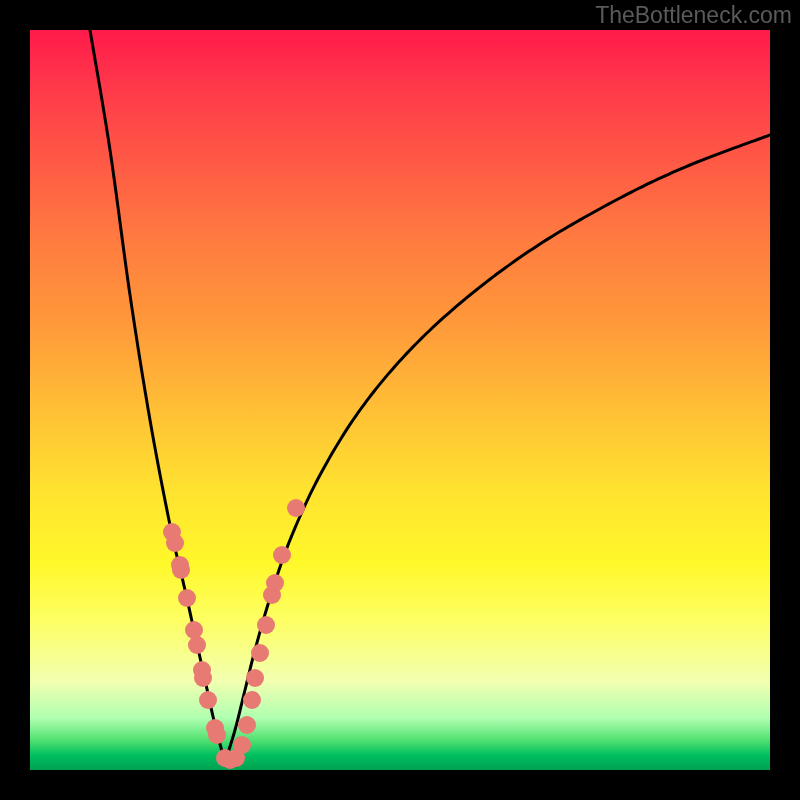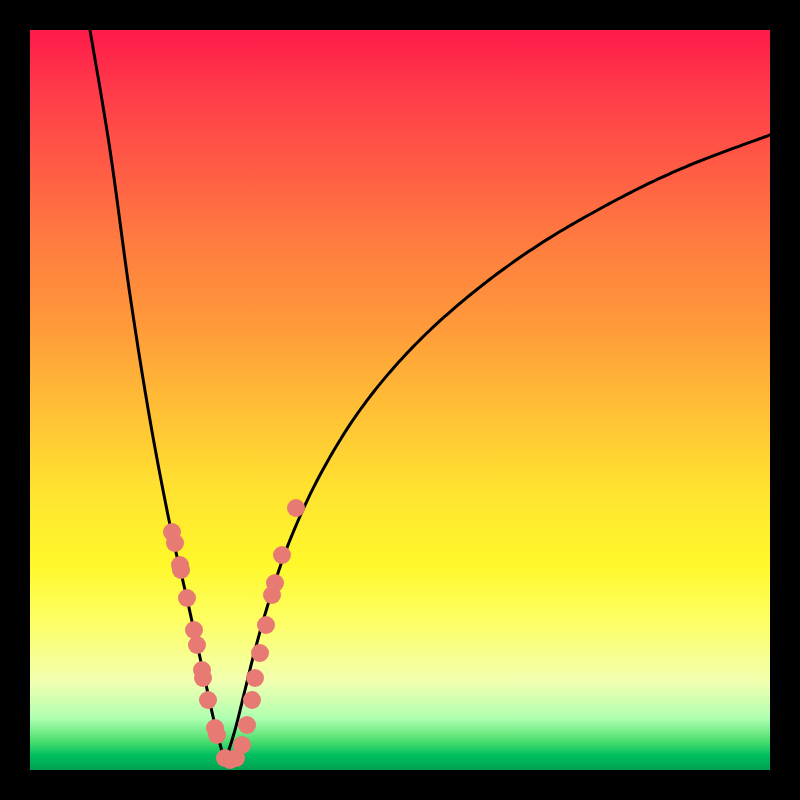--- a/index.html
+++ b/index.html
@@ -49,20 +49,21 @@
   svg {
     position: absolute;
     top: 0;
     left: 0;
   }
 </style>
 </head>
 <body>
 
 <div class="chart-container">
+  <div class="watermark">TheBottleneck.com</div>
   <div class="plot-area">
     <svg width="740" height="740">
       <g id="curve-group">
           <path d="M 60 0 L 60.55 3.26 L 61.19 7.03 L 61.92 11.26 L 62.72 15.92 L 63.59 20.98 L 64.53 26.39 L 65.52 32.13 L 66.56 38.16 L 67.64 44.44 L 68.75 50.94 L 69.89 57.62 L 71.04 64.44 L 72.20 71.37 L 73.37 78.38 L 74.53 85.43 L 75.68 92.48 L 76.81 99.50 L 77.91 106.45 L 78.98 113.29 L 80.00 120.00 L 81.00 126.71 L 82.00 133.58 L 83.00 140.59 L 84.00 147.72 L 85.00 154.96 L 86.00 162.29 L 87.00 169.70 L 88.00 177.16 L 89.00 184.66 L 90.00 192.19 L 91.00 199.72 L 92.00 207.24 L 93.00 214.73 L 94.00 222.18 L 95.00 229.57 L 96.00 236.88 L 97.00 244.09 L 98.00 251.20 L 99.00 258.17 L 100.00 265.00 L 101.00 271.73 L 102.00 278.40 L 103.00 285.02 L 104.00 291.60 L 105.00 298.13 L 106.00 304.60 L 107.00 311.02 L 108.00 317.40 L 109.00 323.73 L 110.00 330.00 L 111.00 336.23 L 112.00 342.40 L 113.00 348.52 L 114.00 354.60 L 115.00 360.63 L 116.00 366.60 L 117.00 372.52 L 118.00 378.40 L 119.00 384.23 L 120.00 390.00 L 121.01 395.75 L 122.02 401.49 L 123.05 407.22 L 124.08 412.92 L 125.12 418.59 L 126.16 424.23 L 127.20 429.82 L 128.24 435.36 L 129.28 440.84 L 130.31 446.25 L 131.34 451.59 L 132.36 456.84 L 133.37 462.00 L 134.37 467.07 L 135.35 472.03 L 136.32 476.88 L 137.27 481.61 L 138.20 486.21 L 139.11 490.68 L 140.00 495.00 L 140.87 499.18 L 141.72 503.21 L 142.57 507.11 L 143.40 510.88 L 144.22 514.53 L 145.03 518.07 L 145.82 521.50 L 146.60 524.84 L 147.37 528.09 L 148.13 531.25 L 148.87 534.34 L 149.60 537.36 L 150.32 540.32 L 151.03 543.23 L 151.72 546.09 L 152.40 548.92 L 153.07 551.72 L 153.72 554.49 L 154.37 557.25 L 155.00 560.00 L 155.61 562.70 L 156.20 565.31 L 156.77 567.83 L 157.32 570.28 L 157.85 572.66 L 158.37 574.97 L 158.87 577.23 L 159.36 579.44 L 159.84 581.61 L 160.31 583.75 L 160.78 585.86 L 161.24 587.96 L 161.70 590.05 L 162.16 592.13 L 162.62 594.22 L 163.08 596.32 L 163.55 598.44 L 164.02 600.59 L 164.51 602.77 L 165.00 605.00 L 165.50 607.25 L 166.00 609.50 L 166.50 611.75 L 167.00 614.00 L 167.50 616.25 L 168.00 618.50 L 168.50 620.75 L 169.00 623.00 L 169.50 625.25 L 170.00 627.50 L 170.50 629.75 L 171.00 632.00 L 171.50 634.25 L 172.00 636.50 L 172.50 638.75 L 173.00 641.00 L 173.50 643.25 L 174.00 645.50 L 174.50 647.75 L 175.00 650.00 L 175.50 652.26 L 176.00 654.54 L 176.50 656.83 L 177.00 659.13 L 177.50 661.44 L 178.00 663.75 L 178.50 666.07 L 179.00 668.38 L 179.50 670.70 L 180.00 673.00 L 180.50 675.29 L 181.00 677.58 L 181.50 679.84 L 182.00 682.09 L 182.50 684.31 L 183.00 686.51 L 183.50 688.68 L 184.00 690.82 L 184.50 692.93 L 185.00 695.00 L 185.51 697.07 L 186.05 699.19 L 186.60 701.34 L 187.16 703.50 L 187.73 705.68 L 188.31 707.85 L 188.90 710.01 L 189.48 712.15 L 190.06 714.25 L 190.63 716.31 L 191.18 718.31 L 191.72 720.25 L 192.24 722.10 L 192.73 723.87 L 193.20 725.54 L 193.64 727.10 L 194.04 728.53 L 194.41 729.83 L 194.73 730.99 L 195.00 732.00" stroke="#000000" stroke-width="3" fill="none" stroke-linecap="round"></path>
           <path d="M 195 732 L 195.27 731.13 L 195.59 730.13 L 195.96 729.01 L 196.36 727.78 L 196.80 726.44 L 197.27 725.00 L 197.76 723.48 L 198.28 721.89 L 198.82 720.22 L 199.38 718.50 L 199.94 716.73 L 200.52 714.91 L 201.10 713.07 L 201.69 711.20 L 202.27 709.31 L 202.84 707.42 L 203.40 705.54 L 203.95 703.67 L 204.49 701.82 L 205.00 700.00 L 205.50 698.18 L 206.00 696.32 L 206.50 694.43 L 207.00 692.51 L 207.50 690.56 L 208.00 688.59 L 208.50 686.59 L 209.00 684.58 L 209.50 682.54 L 210.00 680.50 L 210.50 678.45 L 211.00 676.38 L 211.50 674.32 L 212.00 672.25 L 212.50 670.19 L 213.00 668.13 L 213.50 666.08 L 214.00 664.04 L 214.50 662.01 L 215.00 660.00 L 215.49 658.01 L 215.98 656.05 L 216.45 654.11 L 216.92 652.19 L 217.38 650.28 L 217.84 648.38 L 218.30 646.48 L 218.76 644.58 L 219.22 642.67 L 219.69 640.75 L 220.16 638.82 L 220.64 636.86 L 221.13 634.89 L 221.63 632.88 L 222.15 630.84 L 222.68 628.77 L 223.23 626.65 L 223.80 624.49 L 224.39 622.27 L 225.00 620.00 L 225.63 617.68 L 226.28 615.31 L 226.93 612.91 L 227.60 610.46 L 228.28 607.98 L 228.97 605.47 L 229.68 602.93 L 230.40 600.35 L 231.13 597.75 L 231.88 595.13 L 232.63 592.48 L 233.40 589.81 L 234.18 587.12 L 234.97 584.42 L 235.78 581.70 L 236.60 578.98 L 237.43 576.24 L 238.28 573.50 L 239.13 570.75 L 240.00 568.00 L 240.88 565.24 L 241.75 562.47 L 242.63 559.69 L 243.52 556.90 L 244.41 554.09 L 245.32 551.26 L 246.23 548.42 L 247.16 545.57 L 248.10 542.70 L 249.06 539.81 L 250.04 536.91 L 251.04 533.99 L 252.06 531.06 L 253.11 528.10 L 254.18 525.13 L 255.28 522.14 L 256.41 519.14 L 257.57 516.11 L 258.77 513.07 L 260.00 510.00 L 261.26 506.91 L 262.55 503.78 L 263.86 500.63 L 265.20 497.45 L 266.56 494.24 L 267.95 491.01 L 269.36 487.77 L 270.80 484.50 L 272.26 481.23 L 273.75 477.94 L 275.26 474.64 L 276.80 471.34 L 278.36 468.03 L 279.95 464.72 L 281.56 461.41 L 283.20 458.11 L 284.86 454.82 L 286.55 451.53 L 288.26 448.26 L 290.00 445.00 L 291.76 441.74 L 293.55 438.48 L 295.36 435.20 L 297.20 431.92 L 299.06 428.63 L 300.95 425.34 L 302.86 422.05 L 304.80 418.76 L 306.76 415.47 L 308.75 412.19 L 310.76 408.91 L 312.80 405.64 L 314.86 402.38 L 316.95 399.13 L 319.06 395.90 L 321.20 392.68 L 323.36 389.48 L 325.55 386.30 L 327.76 383.14 L 330.00 380.00 L 332.26 376.88 L 334.55 373.77 L 336.86 370.68 L 339.20 367.60 L 341.56 364.53 L 343.95 361.48 L 346.36 358.43 L 348.80 355.40 L 351.26 352.38 L 353.75 349.38 L 356.26 346.38 L 358.80 343.40 L 361.36 340.43 L 363.95 337.48 L 366.56 334.53 L 369.20 331.60 L 371.86 328.68 L 374.55 325.77 L 377.26 322.88 L 380.00 320.00 L 382.76 317.13 L 385.55 314.28 L 388.36 311.44 L 391.20 308.62 L 394.06 305.80 L 396.95 303.01 L 399.86 300.22 L 402.80 297.45 L 405.76 294.69 L 408.75 291.94 L 411.76 289.20 L 414.80 286.47 L 417.86 283.76 L 420.95 281.05 L 424.06 278.35 L 427.20 275.66 L 430.36 272.99 L 433.55 270.32 L 436.76 267.65 L 440.00 265.00 L 443.26 262.35 L 446.55 259.72 L 449.86 257.09 L 453.20 254.46 L 456.56 251.85 L 459.95 249.25 L 463.36 246.66 L 466.80 244.07 L 470.26 241.50 L 473.75 238.94 L 477.26 236.39 L 480.80 233.85 L 484.36 231.32 L 487.95 228.81 L 491.56 226.30 L 495.20 223.82 L 498.86 221.34 L 502.55 218.88 L 506.26 216.43 L 510.00 214.00 L 513.79 211.57 L 517.64 209.14 L 521.55 206.70 L 525.52 204.27 L 529.53 201.84 L 533.58 199.42 L 537.66 197.01 L 541.76 194.62 L 545.88 192.24 L 550.00 189.88 L 554.12 187.54 L 558.24 185.22 L 562.34 182.94 L 566.42 180.69 L 570.47 178.47 L 574.48 176.29 L 578.45 174.15 L 582.36 172.05 L 586.21 170.00 L 590.00 168.00 L 593.71 166.05 L 597.36 164.16 L 600.95 162.32 L 604.48 160.52 L 607.97 158.77 L 611.42 157.05 L 614.84 155.37 L 618.24 153.72 L 621.62 152.10 L 625.00 150.50 L 628.38 148.92 L 631.76 147.36 L 635.16 145.81 L 638.58 144.27 L 642.03 142.73 L 645.52 141.20 L 649.05 139.66 L 652.64 138.12 L 656.29 136.57 L 660.00 135.00 L 663.87 133.40 L 667.96 131.74 L 672.22 130.05 L 676.64 128.33 L 681.17 126.59 L 685.78 124.83 L 690.45 123.08 L 695.12 121.34 L 699.77 119.63 L 704.38 117.94 L 708.89 116.29 L 713.28 114.70 L 717.52 113.16 L 721.57 111.70 L 725.39 110.32 L 728.96 109.03 L 732.24 107.85 L 735.19 106.77 L 737.79 105.82 L 740.00 105.00" stroke="#000000" stroke-width="3" fill="none" stroke-linecap="round"></path>
         </g>
       <g id="marker-group">
           <circle cx="142" cy="502" r="9" fill="#e87a74"></circle>
           <circle cx="145" cy="513" r="9" fill="#e87a74"></circle>
           <circle cx="150" cy="535" r="9" fill="#e87a74"></circle>

